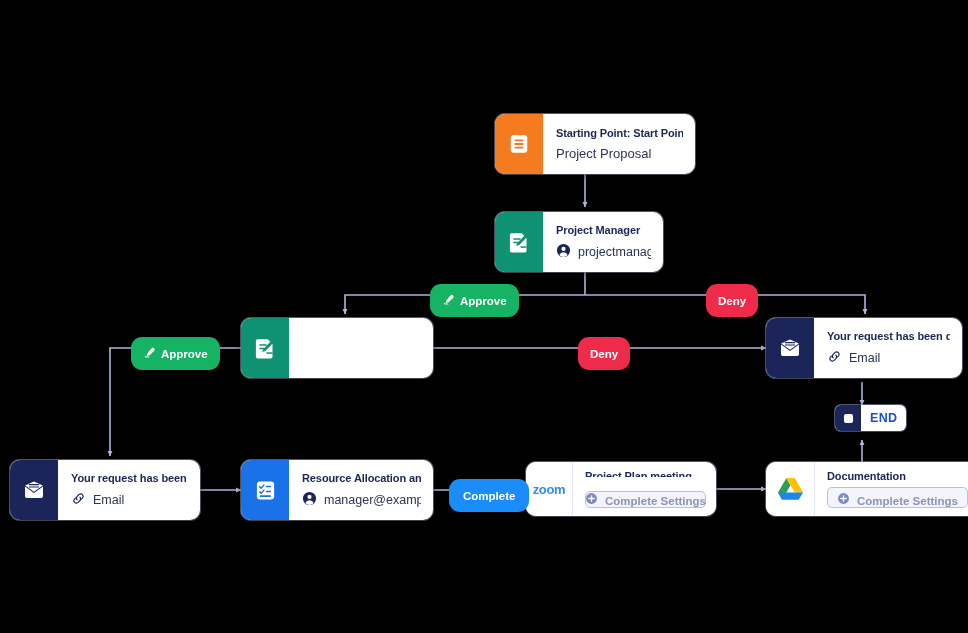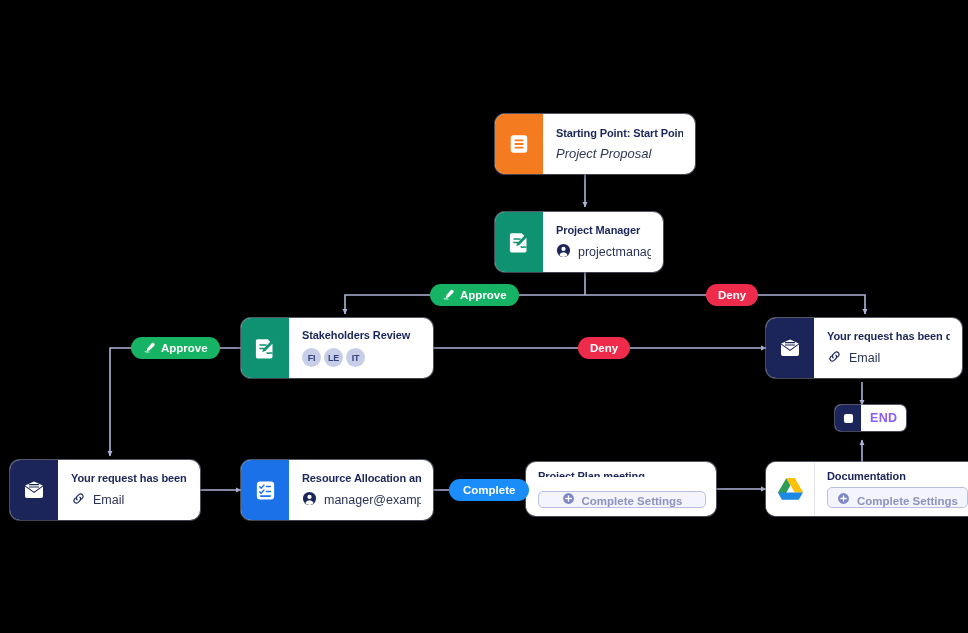--- a/index.html
+++ b/index.html
@@ -66,21 +66,20 @@
     color: #2b3357;
     display: flex;
     align-items: center;
     gap: 7px;
     white-space: nowrap;
     overflow: hidden;
   }
   .node-sub.plain {
     font-size: 13px;
     color: #2f3556;
-    font-style: italic;
   }
 
   
   .ic-orange { background: #f47b20; }
   .ic-teal   { background: #0e9271; }
   .ic-navy   { background: #1b2559; }
   .ic-blue   { background: #1b72e8; }
   .ic-white  { background: #ffffff; border-right: 1px solid #e3e6f2; }
 
   
@@ -116,21 +115,21 @@
     white-space: nowrap;
   }
 
   
   .pill {
     position: absolute;
     display: flex;
     align-items: center;
     justify-content: center;
     gap: 5px;
-    height: 22px;
+    height: 33px;
     padding: 0 12px;
     border-radius: 11px;
     font-size: 11.5px;
     font-weight: bold;
     color: #ffffff;
     z-index: 6;
     white-space: nowrap;
     cursor: pointer;
   }
   .pill-approve { background: #16b364; }
@@ -155,21 +154,21 @@
     display: flex;
     align-items: center;
     justify-content: center;
   }
   .end-label {
     display: flex;
     align-items: center;
     padding: 0 9px;
     font-size: 12.5px;
     font-weight: bold;
-    color: #8b5cf6;
+    color: #1d4ed8;
     letter-spacing: 0.3px;
   }
 
   .zoom-mark {
     font-size: 13px;
     font-weight: bold;
     color: #2d8cff;
     letter-spacing: -0.3px;
   }
 </style>
@@ -250,28 +249,20 @@
   </div>
 
   <div class="node" style="left:241px; top:318px; width:192px; height:60px;">
     <div class="node-icon ic-teal">
       <svg width="24" height="24" viewBox="0 0 24 24" aria-hidden="true">
         <path d="M4.5 3.2 h10.2 l4.8 4.8 v12.8 a1.6 1.6 0 0 1 -1.6 1.6 H4.5 a1.6 1.6 0 0 1 -1.6 -1.6 V4.8 a1.6 1.6 0 0 1 1.6 -1.6 z" fill="#ffffff"></path>
         <path d="M7 9 h6 M7 12.5 h4" stroke="#0e9271" stroke-width="1.6" stroke-linecap="round"></path>
         <path d="M17.6 5.6 l-7.3 7.3 -1.2 3.2 3.2 -1.2 7.3 -7.3 z" fill="#0e9271"></path>
         <path d="M14.2 16.8 c1.6 1.2 3.2 -0.6 4.8 0.4" stroke="#0e9271" stroke-width="1.5" fill="none" stroke-linecap="round"></path>
       </svg>
-    </div>
-    <div class="node-body">
-      <div class="node-title">Stakeholders Review</div>
-      <div class="chips">
-        <div class="chip">FI</div>
-        <div class="chip">LE</div>
-        <div class="chip">IT</div>
-      </div>
     </div>
   </div>
 
   <div class="node" style="left:766px; top:318px; width:196px; height:60px;">
     <div class="node-icon ic-navy">
       <svg width="24" height="24" viewBox="0 0 24 24" aria-hidden="true">
         <path d="M3 8.6 L12 15 L21 8.6 V18.2 a1.8 1.8 0 0 1 -1.8 1.8 H4.8 A1.8 1.8 0 0 1 3 18.2 z" fill="#ffffff"></path>
         <path d="M3.2 7.4 L12 13.7 L20.8 7.4 L12 3.6 z" fill="#ffffff"></path>
         <path d="M7.4 6.6 h9.2 M7.4 9 h9.2" stroke="#1b2559" stroke-width="1.2" stroke-linecap="round"></path>
       </svg>
@@ -332,20 +323,23 @@
             <circle cx="12" cy="9.4" r="3.4" fill="#ffffff"></circle>
             <path d="M5.4 19.6 c1.3 -3.3 4 -4.7 6.6 -4.7 s5.3 1.4 6.6 4.7 a10.4 10.4 0 0 1 -13.2 0 z" fill="#ffffff"></path>
           </svg>
         </span>
         <span>manager@example.com</span>
       </div>
     </div>
   </div>
 
   <div class="node" style="left:526px; top:462px; width:190px; height:54px;">
+    <div class="node-icon ic-white" style="width:46px; flex:0 0 46px;">
+      <span class="zoom-mark">zoom</span>
+    </div>
     <div class="node-body" style="gap:14px; padding:8px 10px 8px 12px;">
       <div class="node-title">Project Plan meeting</div>
       <div class="settings-btn">
         <span>
           <svg width="13" height="13" viewBox="0 0 24 24" aria-hidden="true">
             <circle cx="12" cy="12" r="10" fill="#7e87c7"></circle>
             <path d="M12 7 v10 M7 12 h10" stroke="#ffffff" stroke-width="2.4" stroke-linecap="round"></path>
           </svg>
         </span>
         <span>Complete Settings</span>

